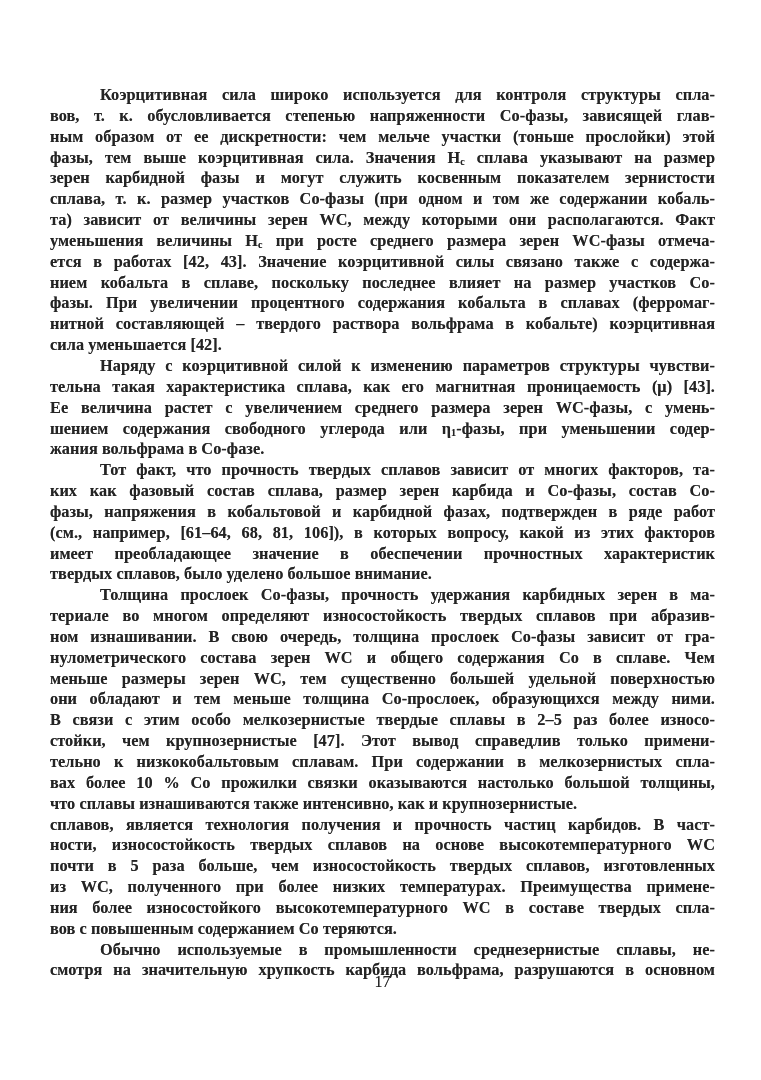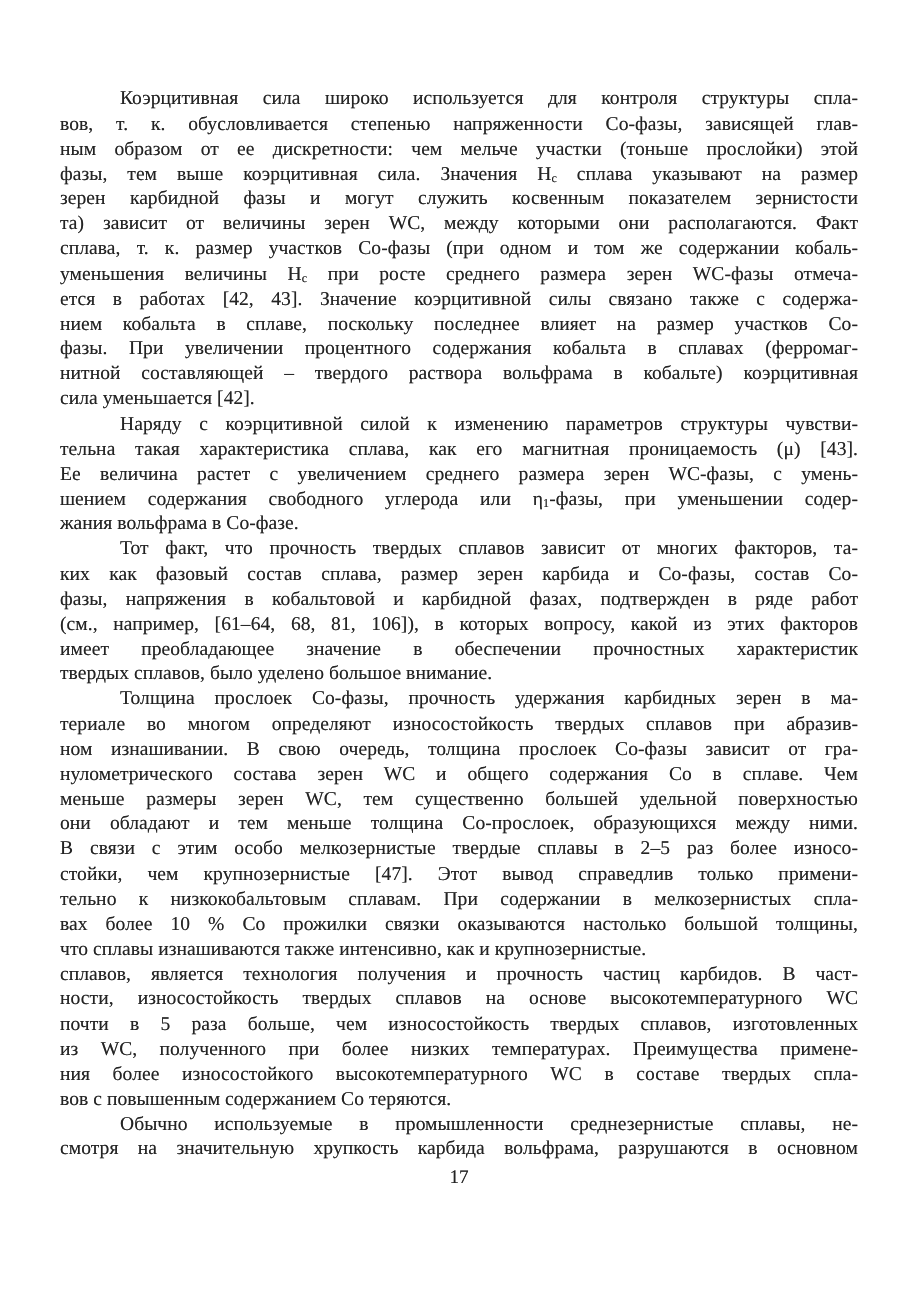--- a/index.html
+++ b/index.html
@@ -16,22 +16,23 @@
     position: relative;
     width: 761px;
     height: 1080px;
     background: #ffffff;
     font-family: "Liberation Serif", "DejaVu Serif", serif;
     color: #242424;
   }
   .text-block {
     position: absolute;
     left: 50px;
-    top: 72px;
+    top: 85px;
     width: 665px;
+    font-weight: bold;
   }
   .paragraph {
     margin: 0;
     padding: 0;
   }
   .line {
     font-size: 16.3px;
     line-height: 20.85px;
     height: 20.85px;
     overflow: hidden;
@@ -68,22 +69,22 @@
 <body style="background: rgb(255, 255, 255);">
 
 <div class="page" style="color: rgb(36, 36, 36); background: rgb(255, 255, 255);">
   <div class="text-block">
       <div class="paragraph">
         <div class="line first">Коэрцитивная сила широко используется для контроля структуры спла-</div>
         <div class="line">вов, т. к. обусловливается степенью напряженности Co-фазы, зависящей глав-</div>
         <div class="line">ным образом от ее дискретности: чем мельче участки (тоньше прослойки) этой</div>
         <div class="line">фазы, тем выше коэрцитивная сила. Значения H<sub>c</sub> сплава указывают на размер</div>
         <div class="line">зерен карбидной фазы и могут служить косвенным показателем зернистости</div>
+        <div class="line">сплава, т. к. размер участков Co-фазы (при одном и том же содержании кобаль-</div>
         <div class="line">та) зависит от величины зерен WC, между которыми они располагаются. Факт</div>
-        <div class="line">сплава, т. к. размер участков Co-фазы (при одном и том же содержании кобаль-</div>
         <div class="line">уменьшения величины H<sub>c</sub> при росте среднего размера зерен WC-фазы отмеча-</div>
         <div class="line">ется в работах [42, 43]. Значение коэрцитивной силы связано также с содержа-</div>
         <div class="line">нием кобальта в сплаве, поскольку последнее влияет на размер участков Co-</div>
         <div class="line">фазы. При увеличении процентного содержания кобальта в сплавах (ферромаг-</div>
         <div class="line">нитной составляющей – твердого раствора вольфрама в кобальте) коэрцитивная</div>
         <div class="line last">сила уменьшается [42].</div>
       </div>
       <div class="paragraph">
         <div class="line first">Наряду с коэрцитивной силой к изменению параметров структуры чувстви-</div>
         <div class="line">тельна такая характеристика сплава, как его магнитная проницаемость (μ) [43].</div>

